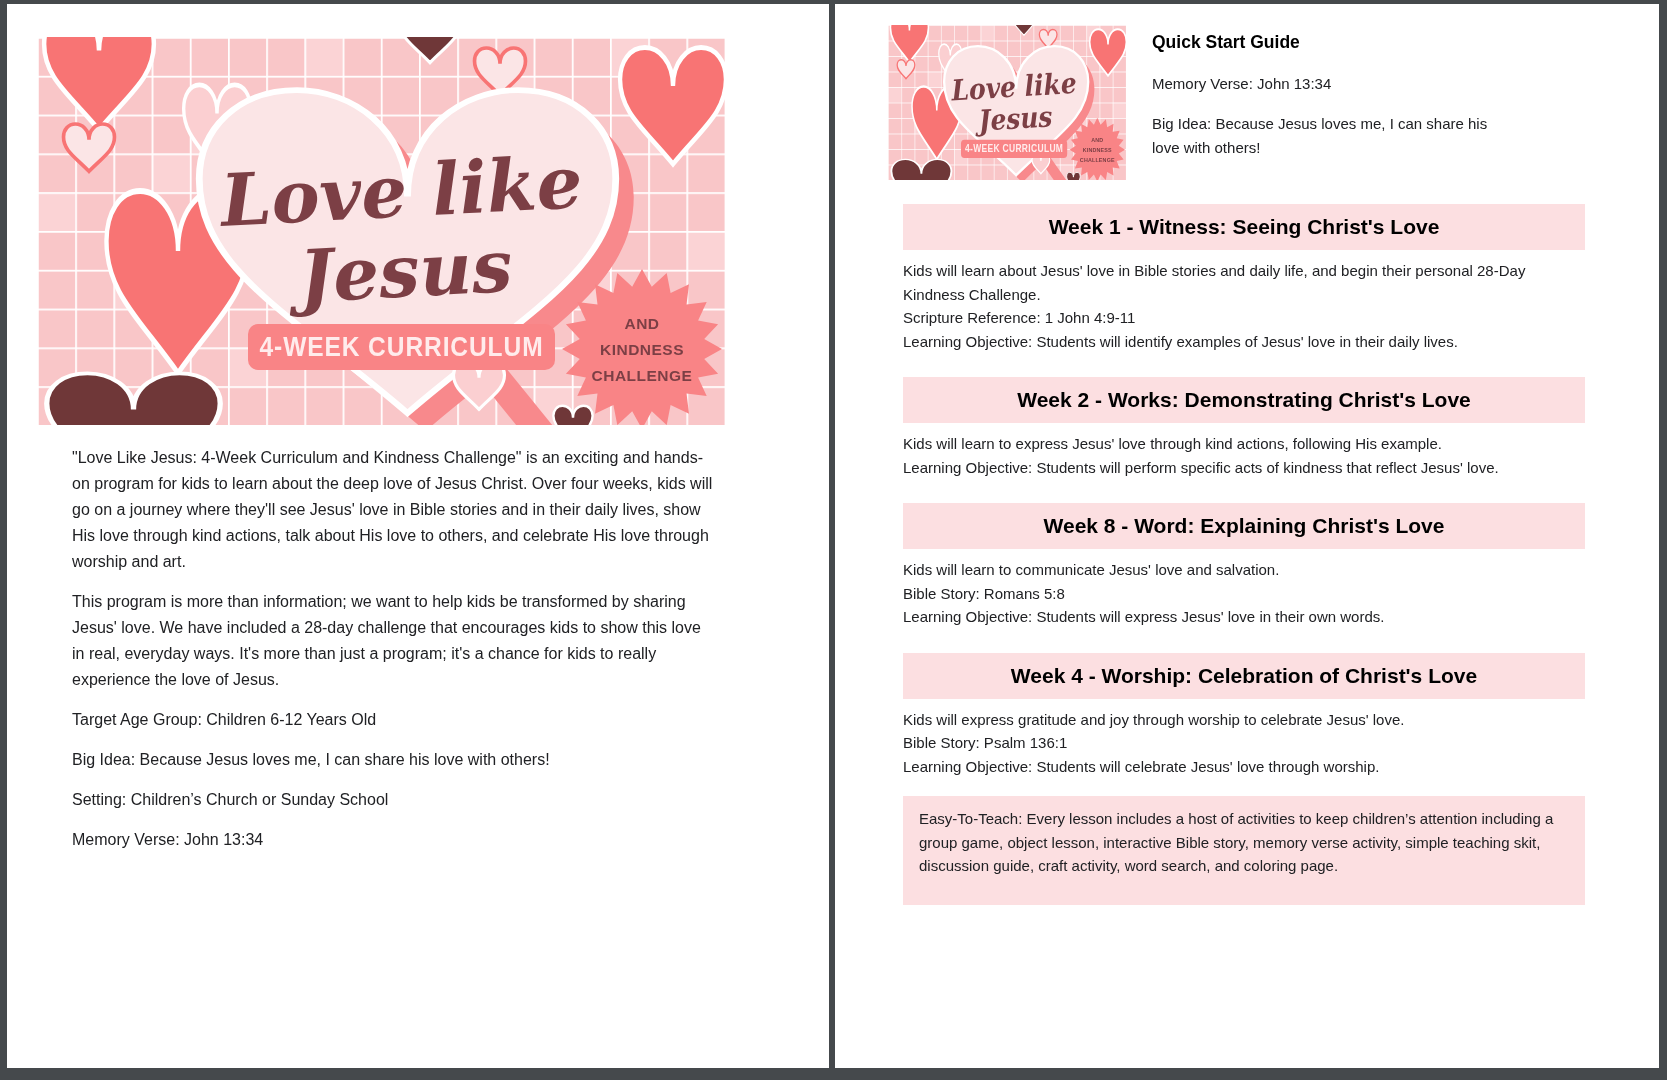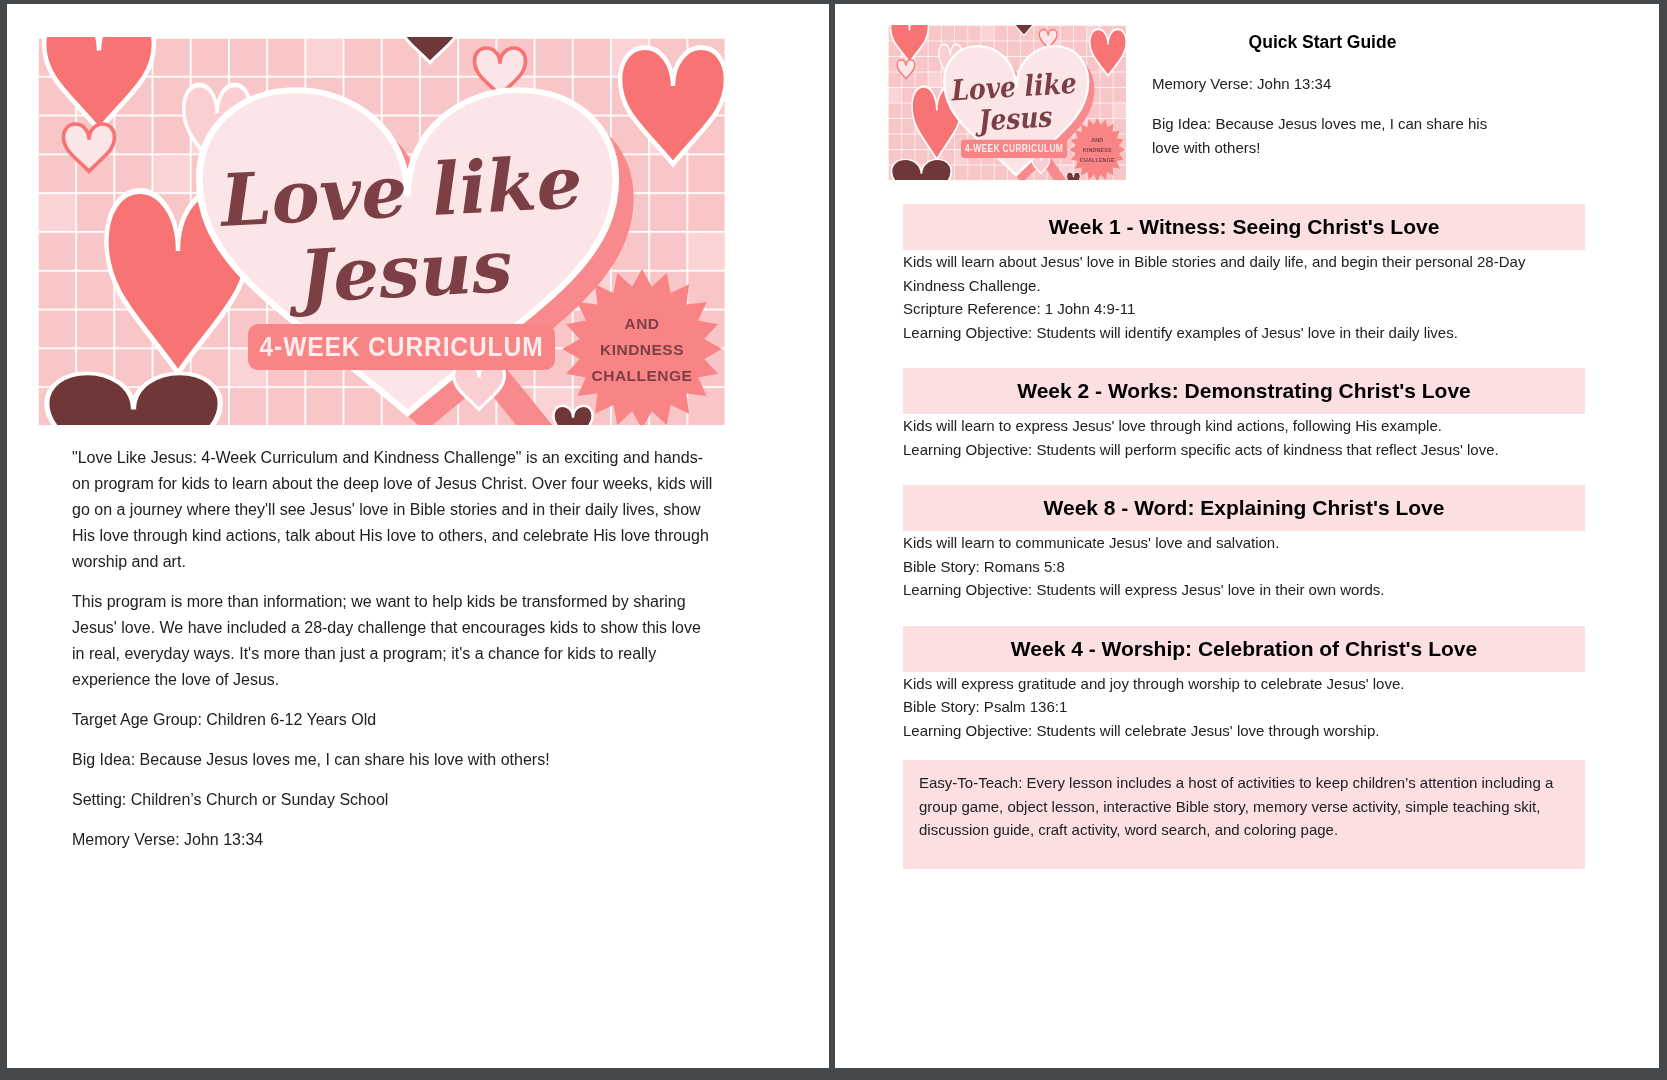--- a/index.html
+++ b/index.html
@@ -62,21 +62,21 @@
   
   .qs-row { display: flex; margin: 21px 74px 0 53px; }
   .qs-text {
     margin-left: 26px;
     width: 341px;
     color: var(--text, #202124);
     font-size: 15px;
     line-height: 23.5px;
   }
   .qs-title {
-    text-align: center;
+    text-align: left;
     font-size: 17.5px;
     font-weight: 700;
     color: var(--heading, #000000);
     margin: 6px 0 0 0;
   }
   .qs-text p { margin: 17px 0 0 0; }
 
   .week { margin: 0 74px 0 68px; }
   .week-banner {
     margin-top: 24px;
@@ -86,21 +86,21 @@
     font-size: 21px;
     color: var(--heading, #000000);
     padding: 11px 4px;
   }
   .week p {
     margin: 0;
     font-size: 15px;
     line-height: 23.5px;
     color: var(--text, #202124);
   }
-  .week p.first { }
+  .week p.first { margin-top: 9px; }
 
   .easy-box {
     margin: 18px 74px 0 68px;
     background: var(--bannerPink, #fcdfe1);
     padding: 11px 16px 27px 16px;
     font-size: 15px;
     line-height: 23.5px;
     color: var(--text, #202124);
   }
 </style>

